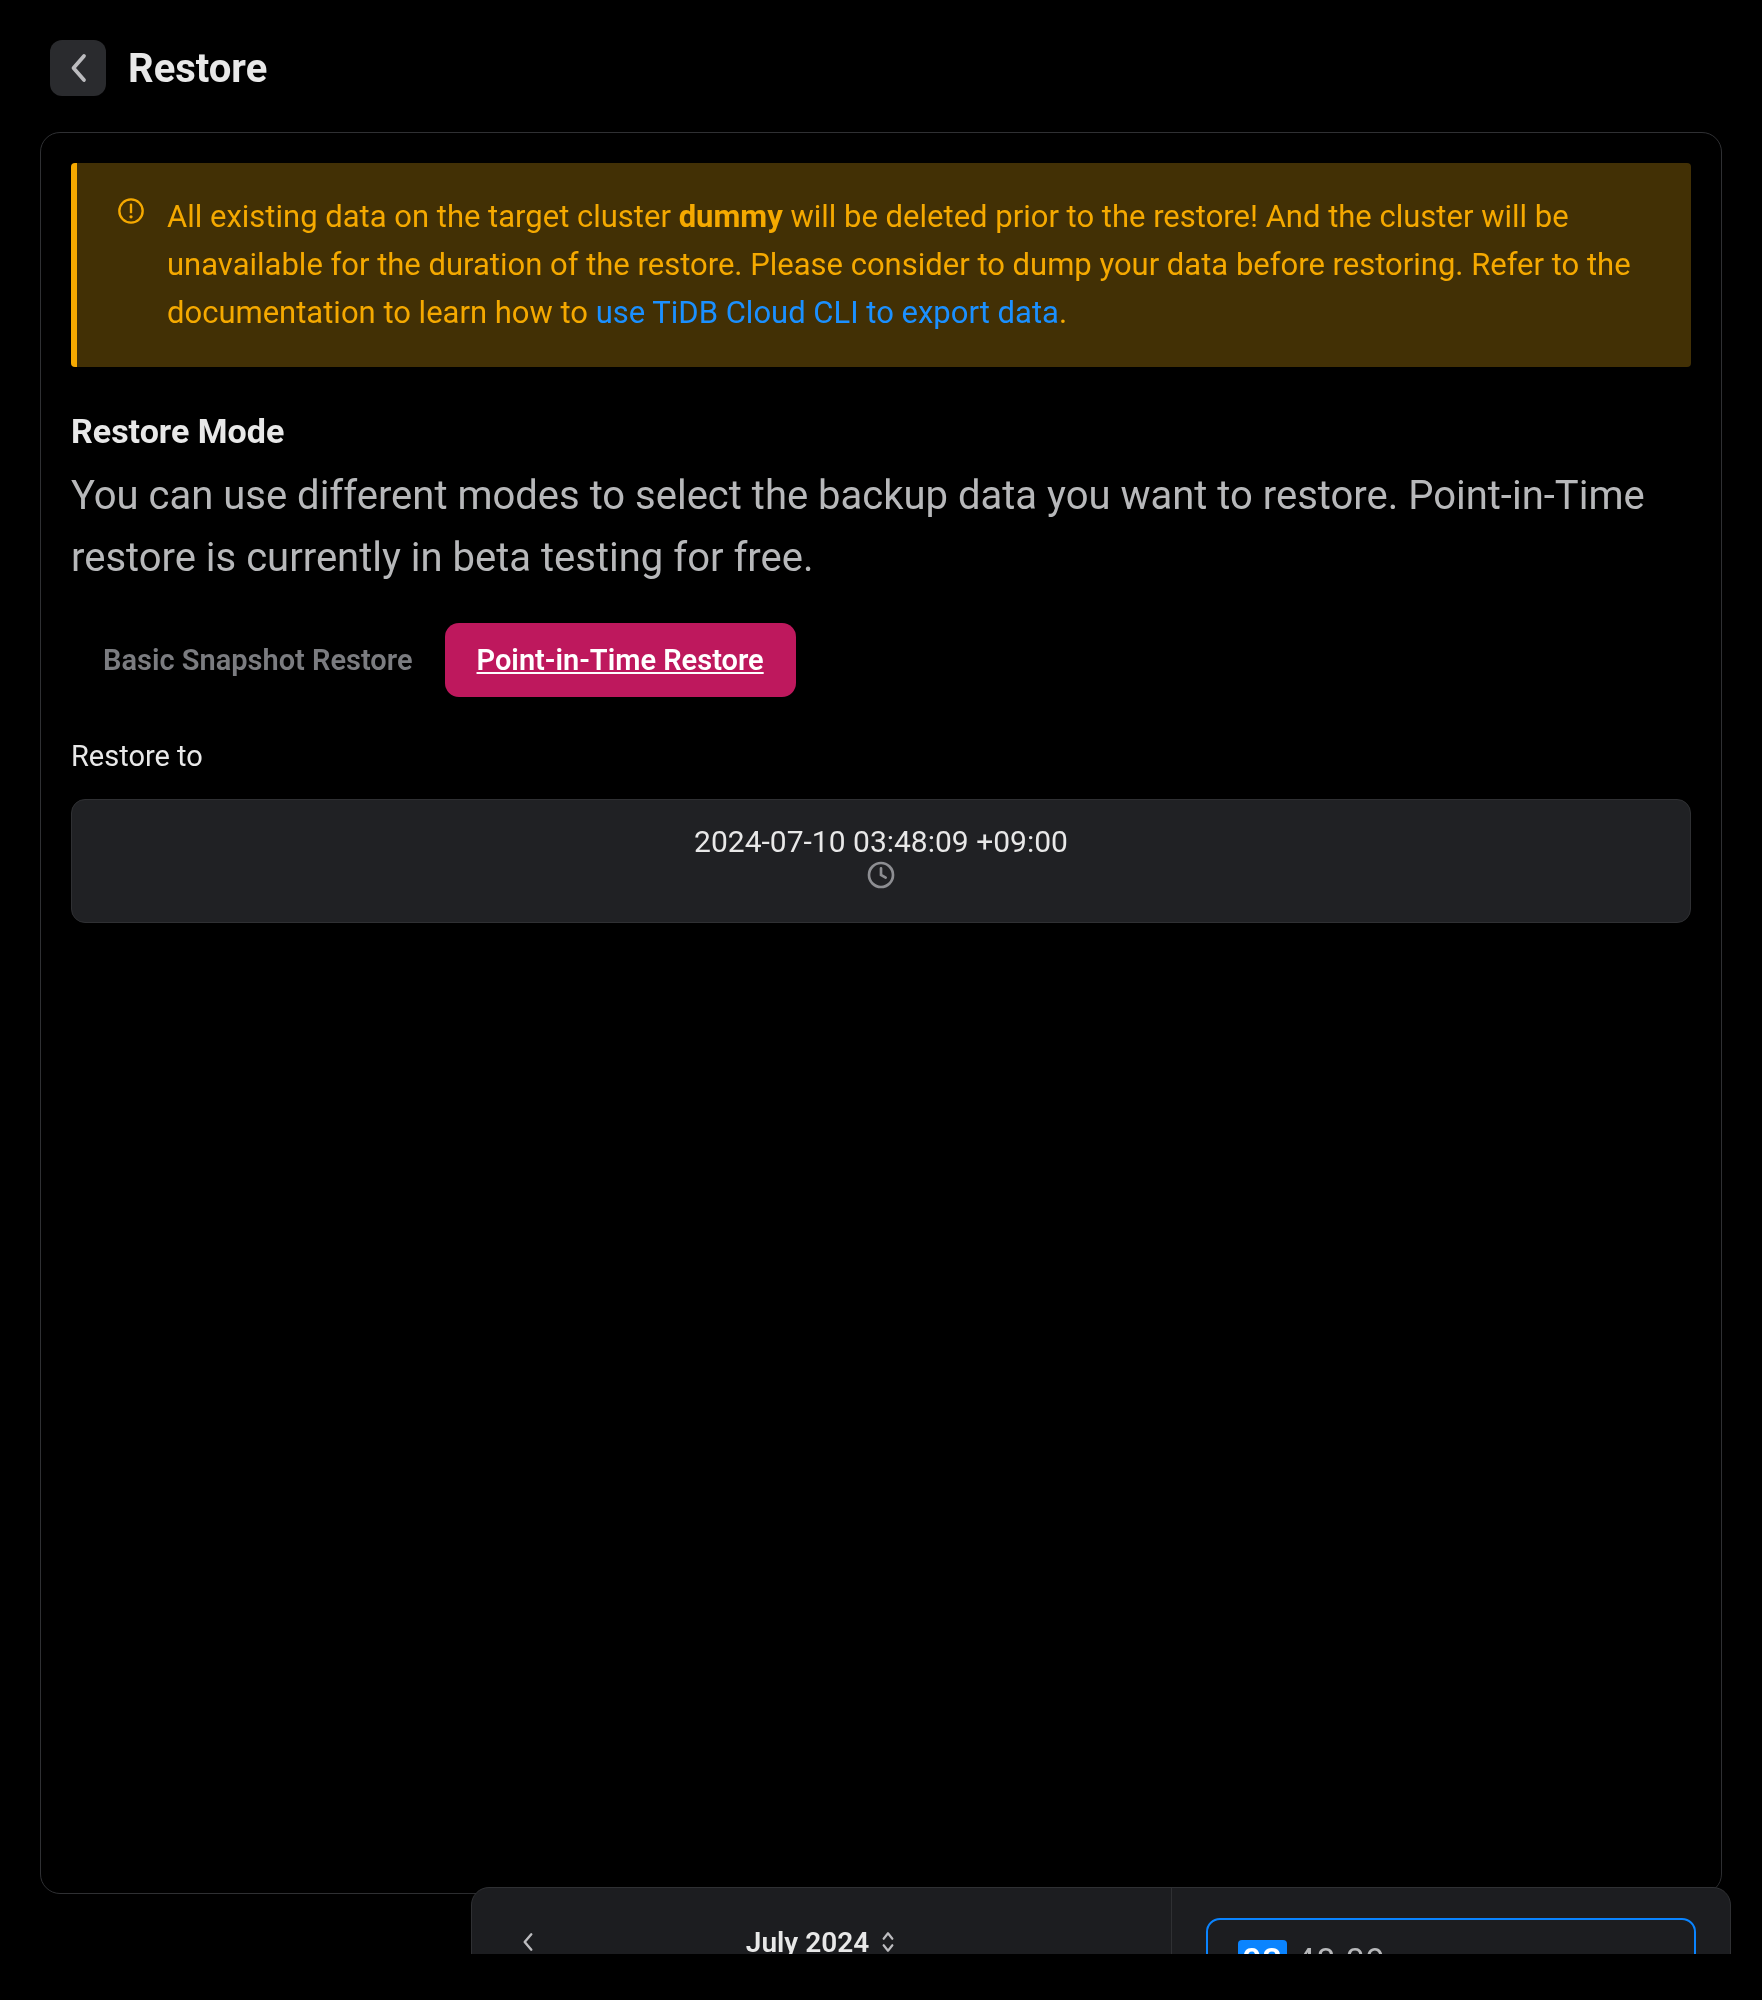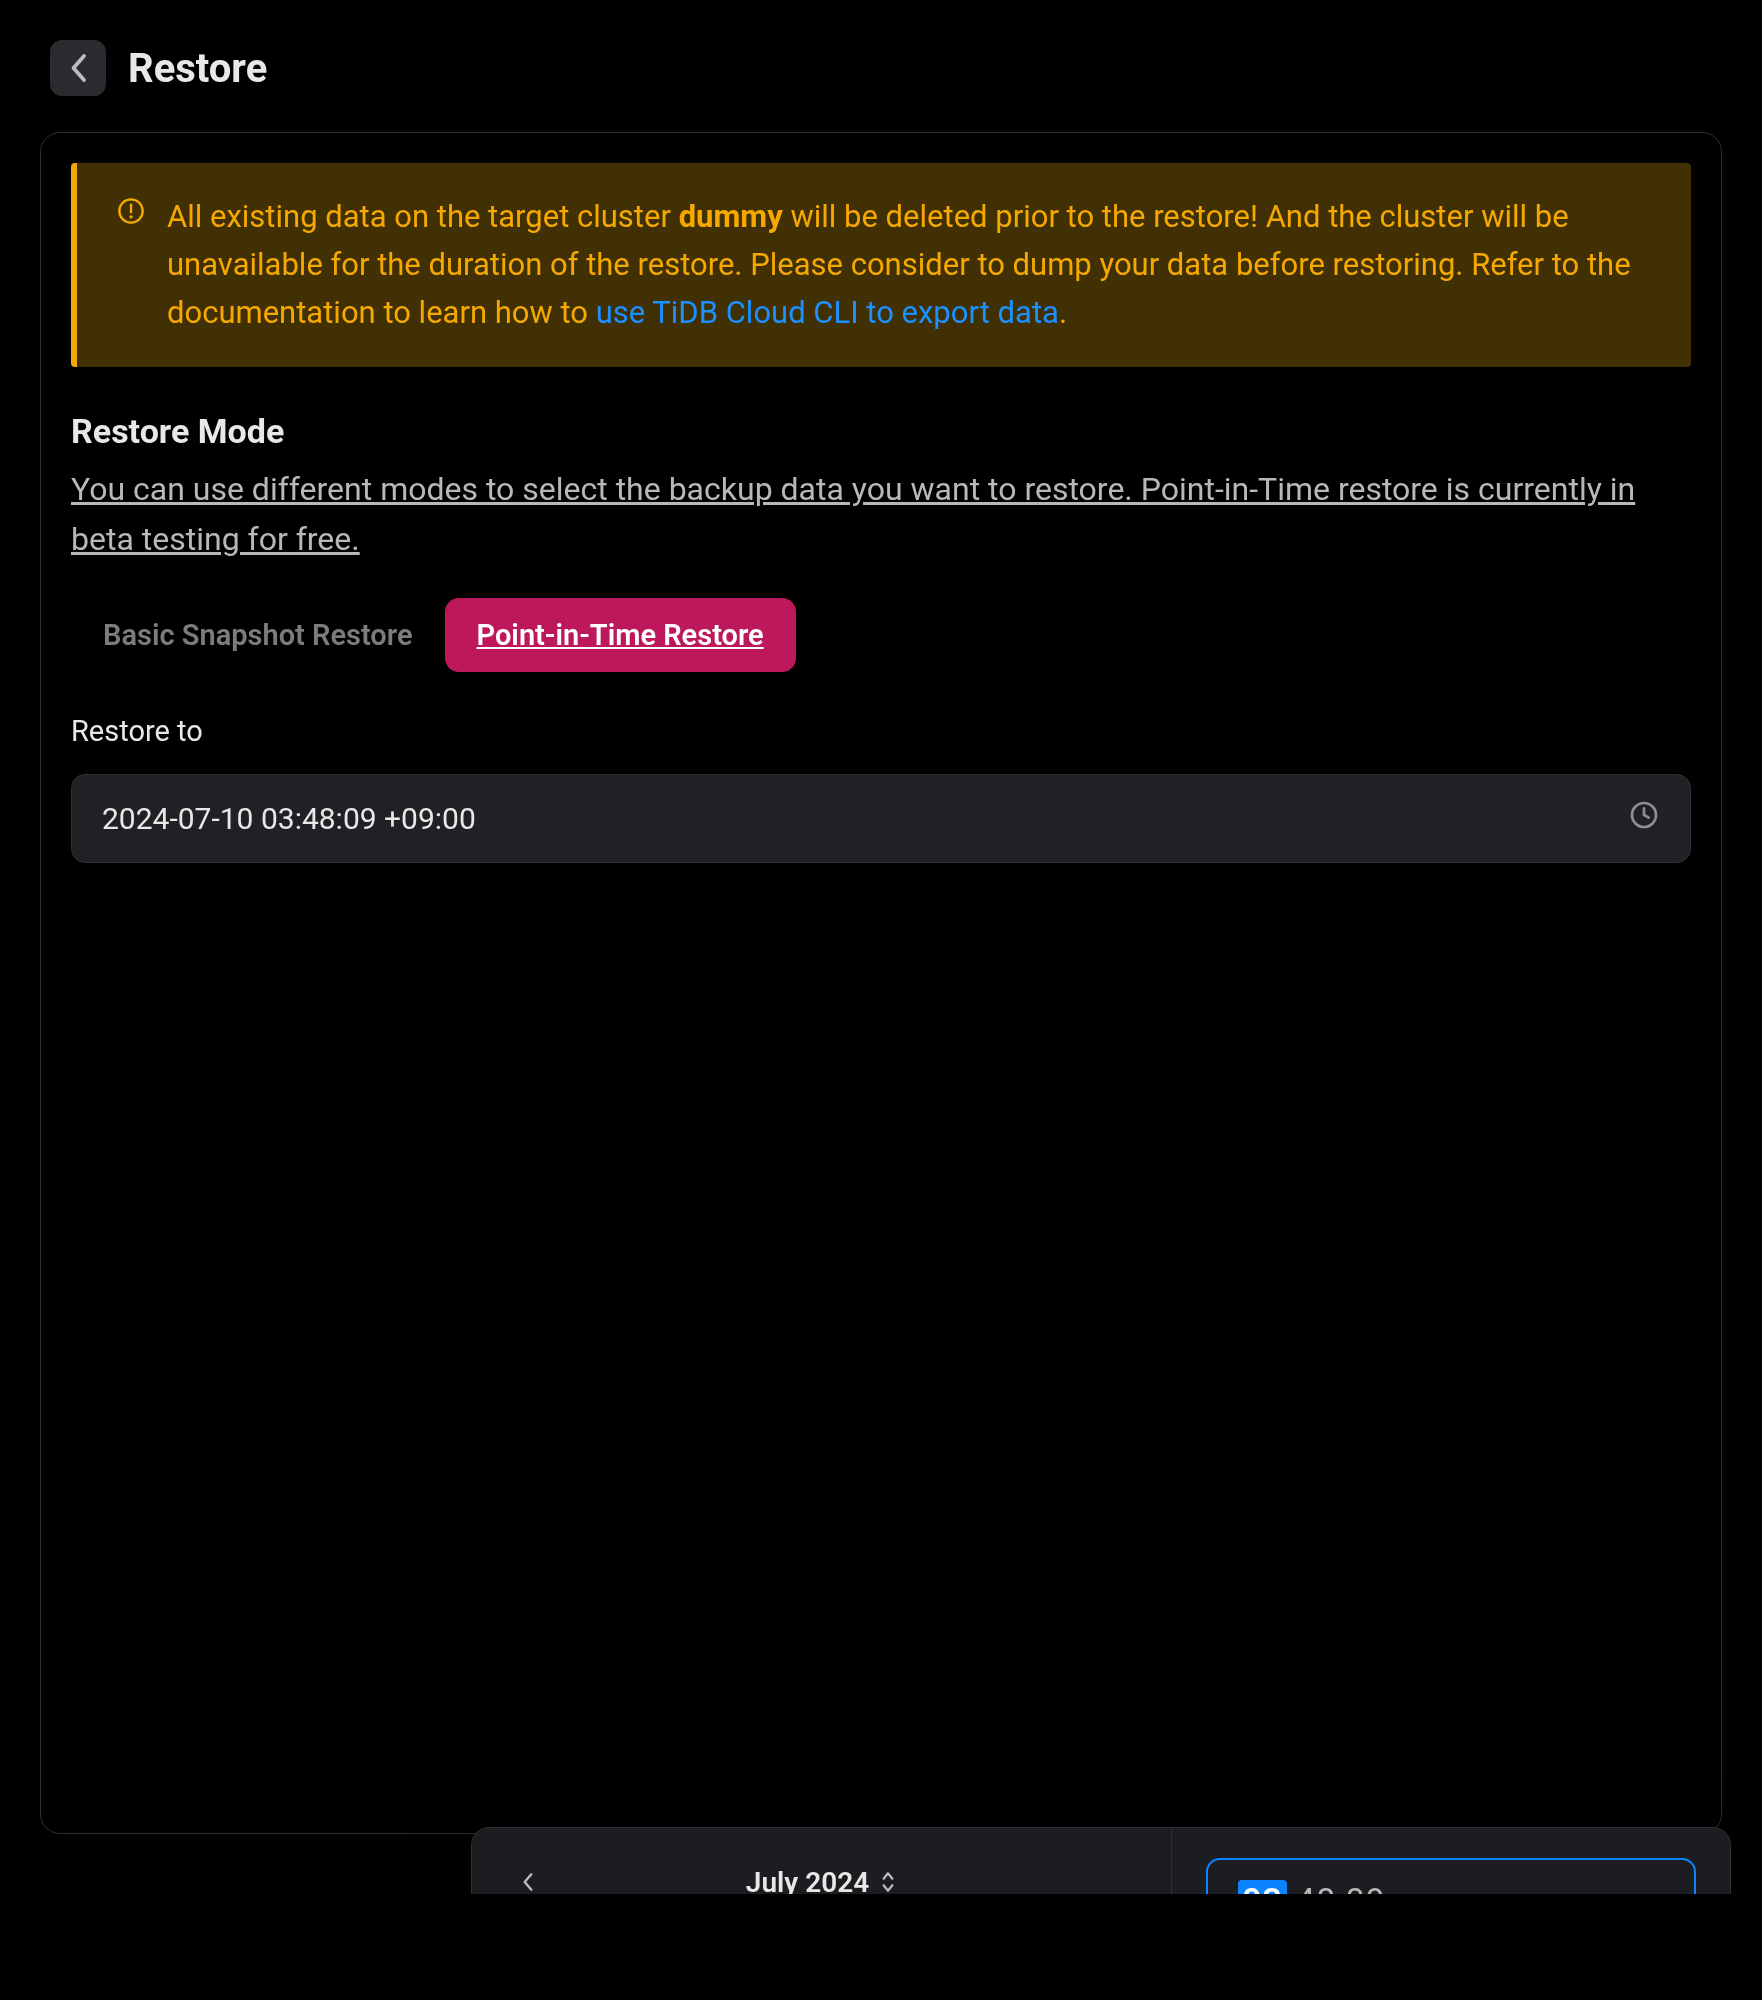--- a/index.html
+++ b/index.html
@@ -52,21 +52,21 @@
   }
   .alert .icon { color: var(--amber); flex: 0 0 auto; padding-top: 4px; }
   .alert .msg {
     color: var(--amber);
     font-size: 31px; line-height: 1.55;
   }
   .alert .msg a { color: var(--blue); text-decoration: none; }
   .alert .msg strong { font-weight: 700; }
 
   .section-title { font-size: 34px; font-weight: 700; margin-bottom: 14px; margin-top: 31px; }
-  .section-sub { font-size: 32px; color: var(--text-dim); line-height: 1.55; margin-bottom: 34px; text-decoration: underline; }
+  .section-sub { font-size: 40px; color: var(--text-dim); line-height: 1.55; margin-bottom: 34px; }
 
   .seg { display: flex; gap: 0; }
   .seg-btn {
     font-size: 29px; font-weight: 600;
     padding: 20px 32px;
     border-radius: 14px;
     color: var(--text-muted);
     cursor: pointer;
     background: transparent;
   }
@@ -74,20 +74,21 @@
 
   .field-label { font-size: 29px; margin: 42px 0 26px 0; }
   .dt-input {
     display: flex; align-items: center; justify-content: space-between;
     background: var(--input-bg);
     border: 1px solid var(--panel-border);
     border-radius: 14px;
     padding: 24px 30px;
     font-size: 30px;
     color: var(--text);
+    flex-direction: column;
   }
   .dt-input .clock { color: var(--text-muted); }
 
   .popover {
     position: absolute;
     background: #1c1d20;
     border: 1px solid var(--panel-border);
     border-radius: 18px;
     display: flex; flex-direction: column;
     width: 1260px;

